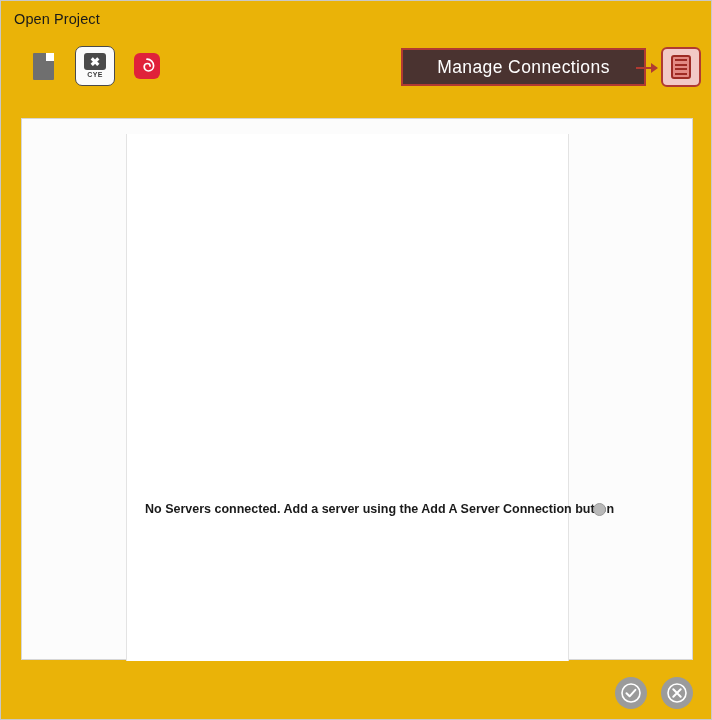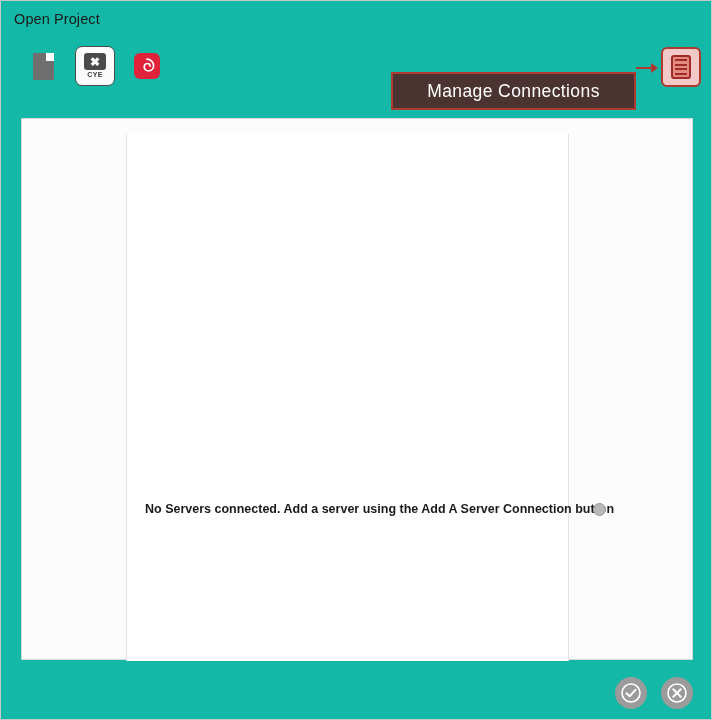--- a/index.html
+++ b/index.html
@@ -9,21 +9,21 @@
   }
   body {
     font-family: "Liberation Sans", sans-serif;
   }
   .screen {
     position: relative;
     width: 712px;
     height: 720px;
     box-sizing: border-box;
     border: 1px solid #c8c8c8;
-    background: #14b8a6;
+    background: #eab308;
     overflow: hidden;
   }
 
   
   .title {
     position: absolute;
     left: 13px;
     top: 10px;
     font-size: 14.5px;
     color: #1a1a1a;
@@ -112,31 +112,30 @@
     border-radius: 6px;
     background: #e0213a;
     display: flex;
     align-items: center;
     justify-content: center;
   }
 
   
   .callout {
     position: absolute;
-    left: 390px;
+    left: 400px;
     top: 47px;
     width: 245px;
     height: 38px;
     background: #4a3330;
     border: 2px solid #b03a32;
     display: flex;
     align-items: center;
     justify-content: center;
     box-sizing: border-box;
-    margin-top: 24px;
   }
   .callout-text {
     color: #ffffff;
     font-size: 17.5px;
     letter-spacing: 0.4px;
   }
   .callout-arrow {
     position: absolute;
     left: 635px;
     top: 62px;

